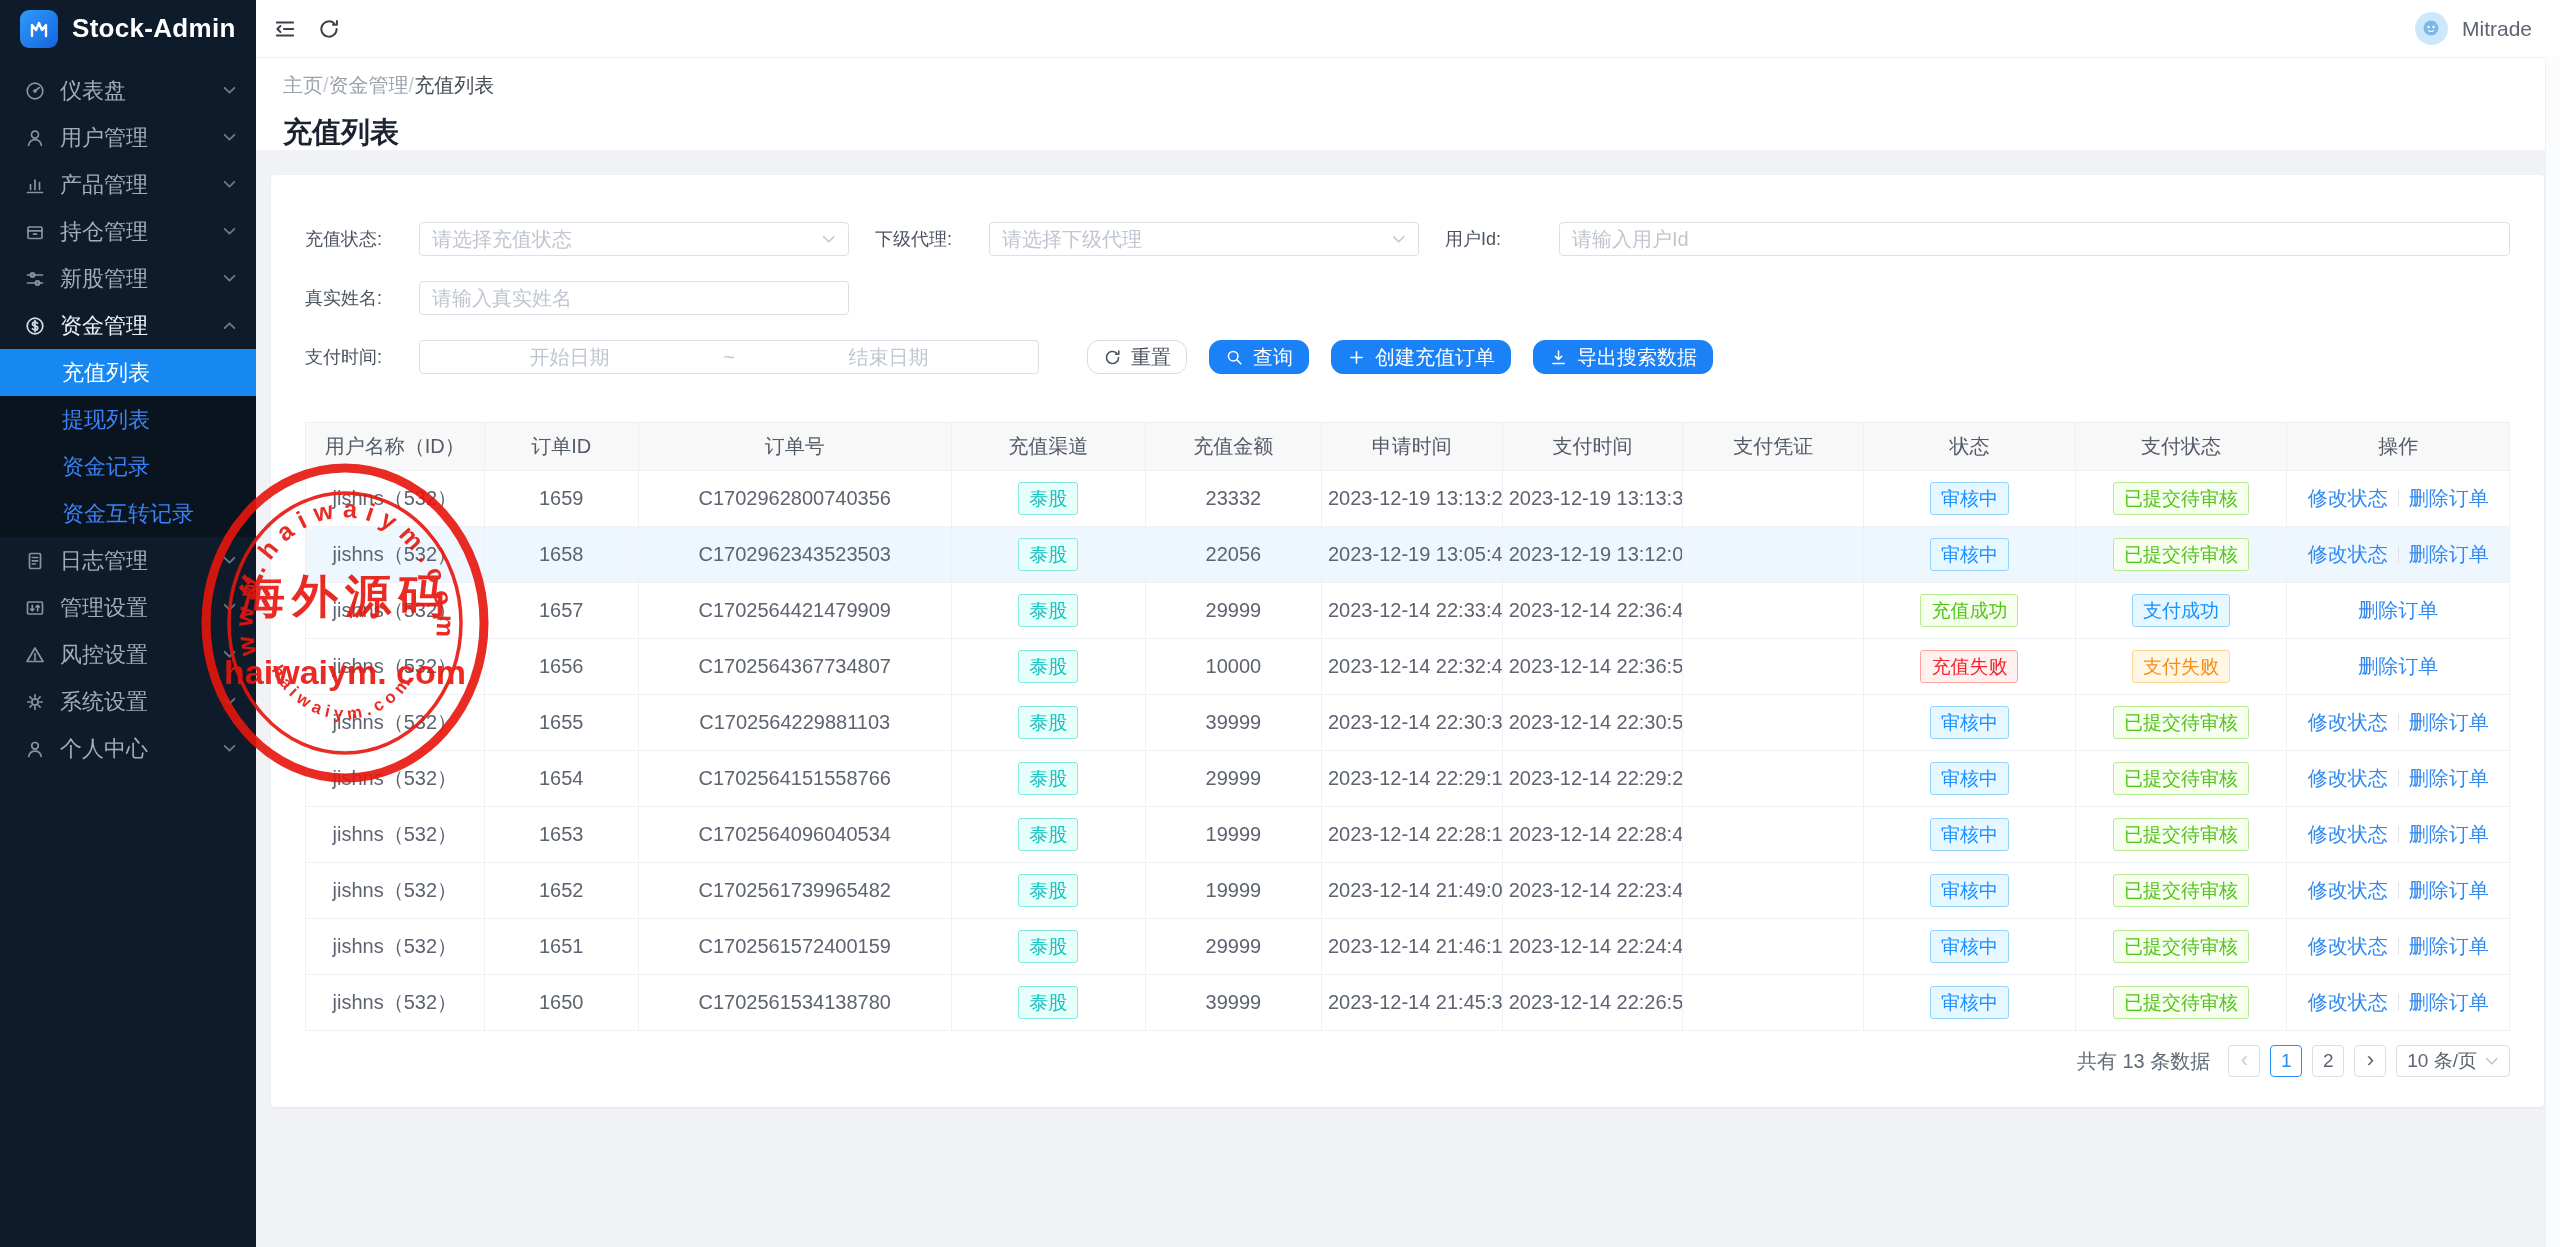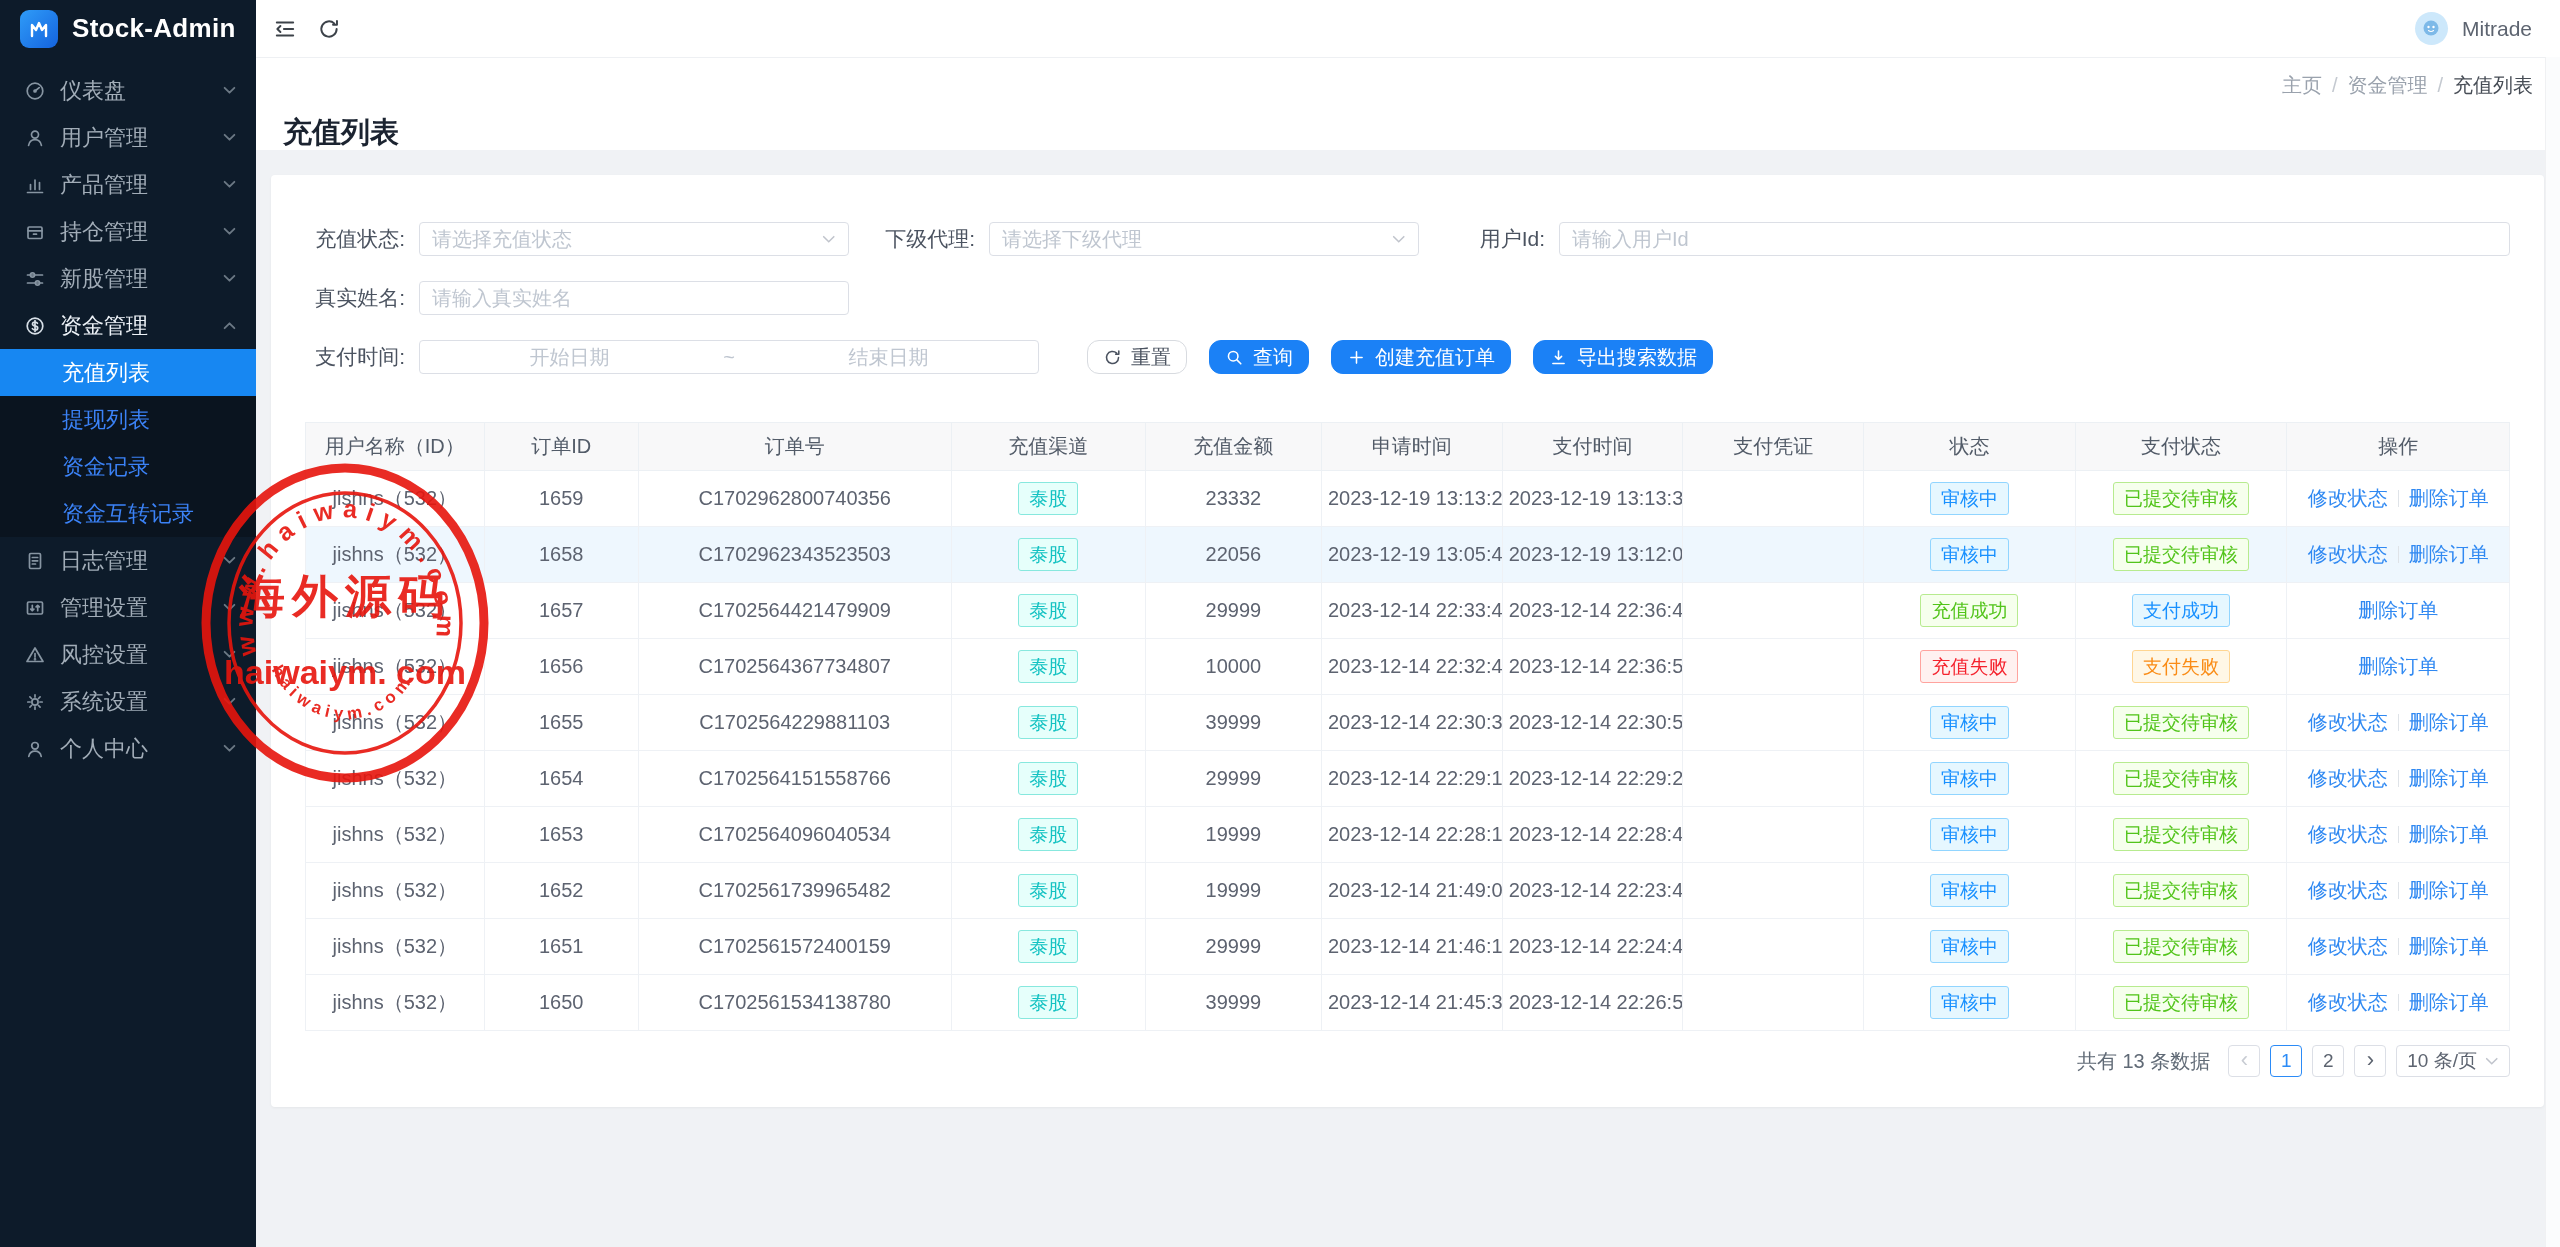--- a/index.html
+++ b/index.html
@@ -26,32 +26,32 @@
   
   .main{position:absolute;left:256px;top:0;right:0;height:100%;}
   .topbar{height:57px;background:#fff;border-bottom:1px solid #eef0f3;display:flex;align-items:center;
           padding:0 28px 0 17px;gap:20px;}
   .hicon{width:24px;height:24px;color:#3c4249;cursor:pointer;display:flex;}
   .spacer{flex:1;}
   .avatar{width:33px;height:33px;border-radius:50%;background:#cde8fb;display:flex;align-items:center;justify-content:center;cursor:pointer;overflow:hidden;}
   .avatar svg{width:26px;height:26px;}
   .uname{color:#5d6470;font-size:21px;margin-left:-6px;}
   .page-header{background:#fff;padding:14px 27px 18px;}
-  .breadcrumb{font-size:20px;color:#9aa2ad;display:flex;gap:10px;align-items:center;justify-content:flex-end;}
+  .breadcrumb{font-size:20px;color:#9aa2ad;display:flex;align-items:center;}
   .bc-item{cursor:pointer;}
   .bc-sep{color:#c4c9d0;}
   .bc-last{color:#464c55;cursor:default;}
   .page-title{margin:14px 0 0;font-size:29px;color:#1b2330;font-weight:bold;}
   .content{position:absolute;top:150px;bottom:0;left:0;right:0;background:#f0f2f5;padding:25px 16px 0 15px;box-sizing:border-box;}
   .card{background:#fff;border-radius:4px;height:932px;padding:47px 34px 0;box-sizing:border-box;box-shadow:0 1px 3px rgba(0,0,0,.05);}
   
   .frow{display:flex;align-items:center;margin-bottom:25px;}
   .fgroup{display:flex;align-items:center;margin-right:26px;}
   .fgroup.last{margin-right:0;flex:1;}
-  .flabel{width:100px;text-align:right;margin-right:14px;font-size:21px;color:#4b5360;white-space:nowrap;flex:0 0 auto;}
+  .flabel{width:100px;text-align:left;margin-right:14px;font-size:18px;color:#4b5360;white-space:nowrap;flex:0 0 auto;}
   .sel{width:430px;height:34px;border:1px solid #dcdfe6;border-radius:4px;display:flex;align-items:center;
        padding:0 12px;background:#fff;cursor:pointer;box-sizing:border-box;}
   .sel .ph{flex:1;color:#bfc6d0;font-size:20px;white-space:nowrap;overflow:hidden;}
   .chev{width:14px;height:9px;color:#c0c4cc;display:flex;flex:0 0 auto;}
   input.txt{width:430px;height:34px;border:1px solid #dcdfe6;border-radius:4px;padding:0 12px;font-size:20px;
             color:#333;box-sizing:border-box;outline:none;font-family:inherit;background:#fff;}
   .fgroup.last input.txt{width:100%;}
   input::placeholder{color:#bfc6d0;}
   .daterange{width:620px;height:34px;border:1px solid #dcdfe6;border-radius:4px;display:flex;align-items:center;
              box-sizing:border-box;background:#fff;}

